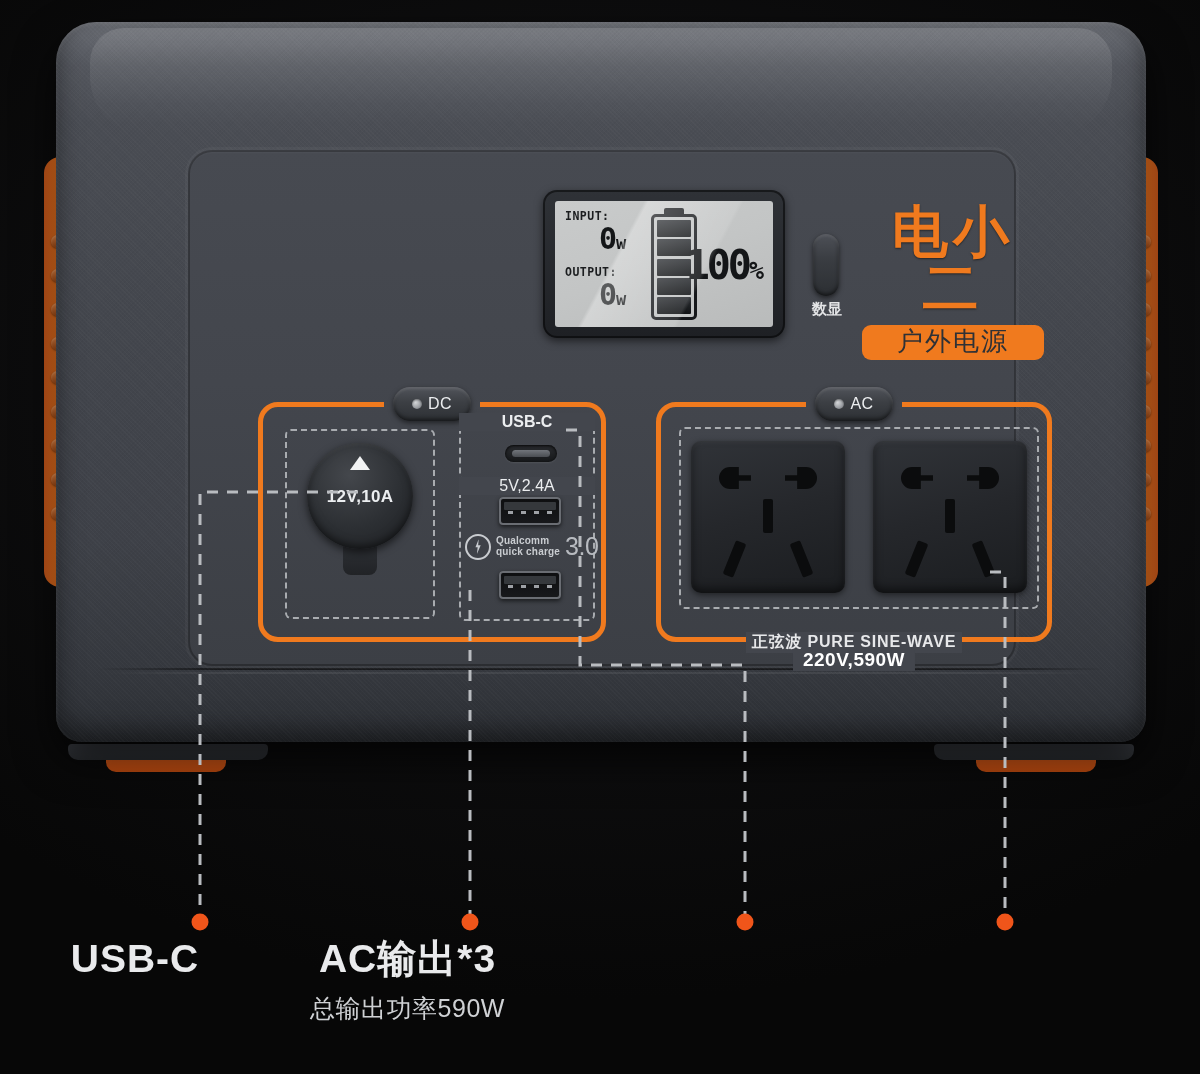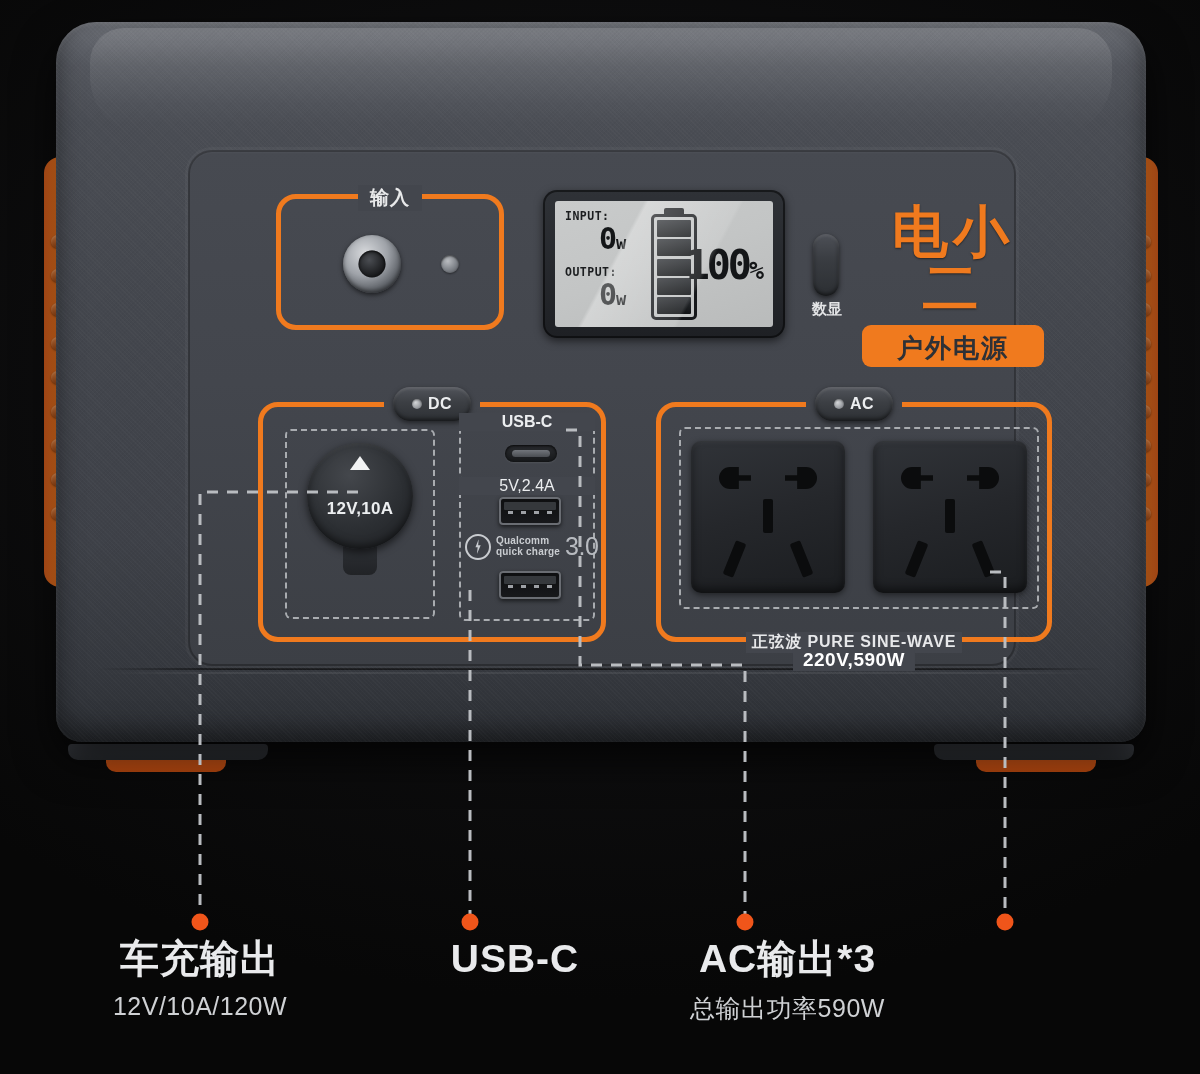--- a/index.html
+++ b/index.html
@@ -317,24 +317,24 @@
     font-weight: 900;
     letter-spacing: 5px;
     line-height: 1;
     text-shadow: 0 1px 2px rgba(0,0,0,.5);
   }
   .brand-sub {
     margin-top: 9px;
     background: #f07a1e;
     color: #2e3136;
     font-size: 26px;
-    font-weight: 700;
+    font-weight: 400;
     letter-spacing: 2px;
     border-radius: 9px;
-    padding: 10px 8px 6px;
+    padding: 3px 8px 6px;
     line-height: 1;
   }
 
   
   #dc-box { left: 202px; top: 380px; width: 348px; height: 240px; }
   #ac-box { left: 600px; top: 380px; width: 396px; height: 240px; }
 
   .pill-btn {
     position: absolute;
     top: -20px;
@@ -349,21 +349,21 @@
     z-index: 8;
   }
   .pill-btn .dot {
     width: 10px; height: 10px; border-radius: 50%;
     background: radial-gradient(circle at 35% 33%, #d6d8da, #9b9ea3 60%, #6a6d72);
     box-shadow: inset 0 1px 2px rgba(0,0,0,.4);
   }
   .pill-btn .txt {
     color: #eceef0;
     font-size: 16px;
-    font-weight: 700;
+    font-weight: 400;
     letter-spacing: .5px;
     text-align: center;
   }
   
   .pill-gap {
     position:absolute;
     top: -5px; left: 50%;
     transform: translateX(-50%);
     width: 96px; height: 7px;
     background: #43464d;
@@ -397,21 +397,20 @@
     border-bottom: 14px solid #f2f3f4;
   }
   .car-socket .cap-txt {
     position: absolute;
     left: 0; right: 0; top: 44px;
     text-align: center;
     color: #eceef0;
     font-size: 17px;
     font-weight: 700;
     letter-spacing: .3px;
-    margin-top: 12px;
   }
   .car-tab {
     position: absolute;
     left: 80px; top: 132px;
     width: 34px; height: 36px;
     background: linear-gradient(180deg, #303338, #212326);
     border-radius: 0 0 8px 8px;
     z-index: 6;
   }
 
@@ -684,25 +683,20 @@
     <div class="foot-shelf r"></div>
     <div class="foot l"></div>
     <div class="foot r"></div>
 
     <div class="chassis">
       <div class="base-line"></div>
       <div class="base-line2"></div>
 
       <div class="faceplate"></div>
 
-      <div class="orange-box" id="input-box">
-        <div class="box-label">输入</div>
-        <div class="barrel-jack"></div>
-        <div class="small-led"></div>
-      </div>
 
       <div class="lcd-bezel">
         <div class="lcd-screen">
           <div class="lcd-inner">
             <div class="lcd-row" style="top:0">
               <div class="lcd-lbl">INPUT:</div>
             </div>
             <div class="lcd-val" style="left:34px; top:15px;">
               <span>0</span><span class="u">w</span>
             </div>
@@ -833,24 +827,20 @@
     </g>
   </svg>
 
   <div class="dot-marker" style="left:200px; top:922px;"></div>
   <div class="dot-marker" style="left:470px; top:922px;"></div>
   <div class="dot-marker" style="left:745px; top:922px;"></div>
   <div class="dot-marker" style="left:1005px; top:922px;"></div>
 
   <div class="labels">
 
-    <div class="label-col" style="width:360px; margin-left:20px;">
-      <div class="label-title">车充输出</div>
-      <div class="label-sub">12V/10A/120W</div>
-    </div>
 
 
     <div class="label-col" style="width:270px;">
       <div class="label-title">USB-C</div>
     </div>
 
     <div class="label-col" style="width:275px;">
       <div class="label-title">AC输出*3</div>
       <div class="label-sub">总输出功率590W</div>
     </div>

